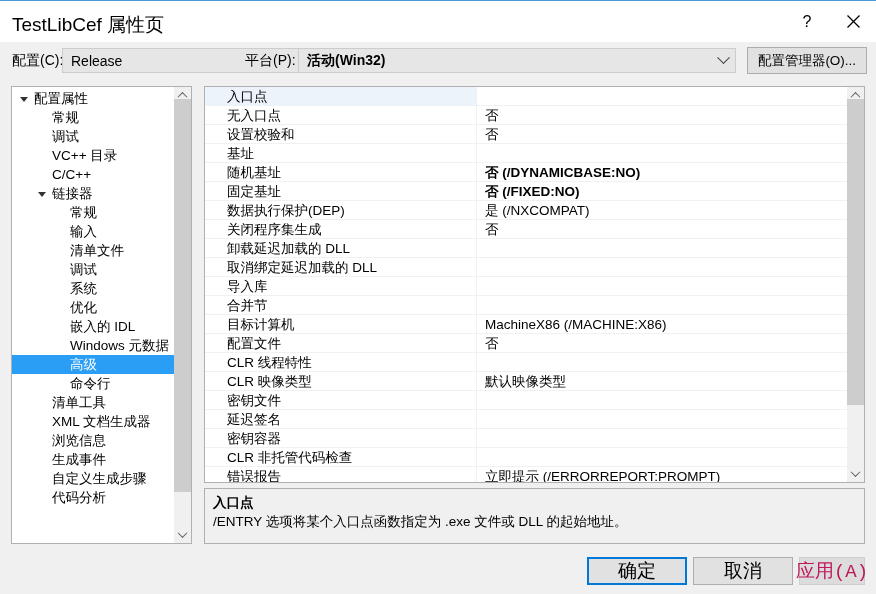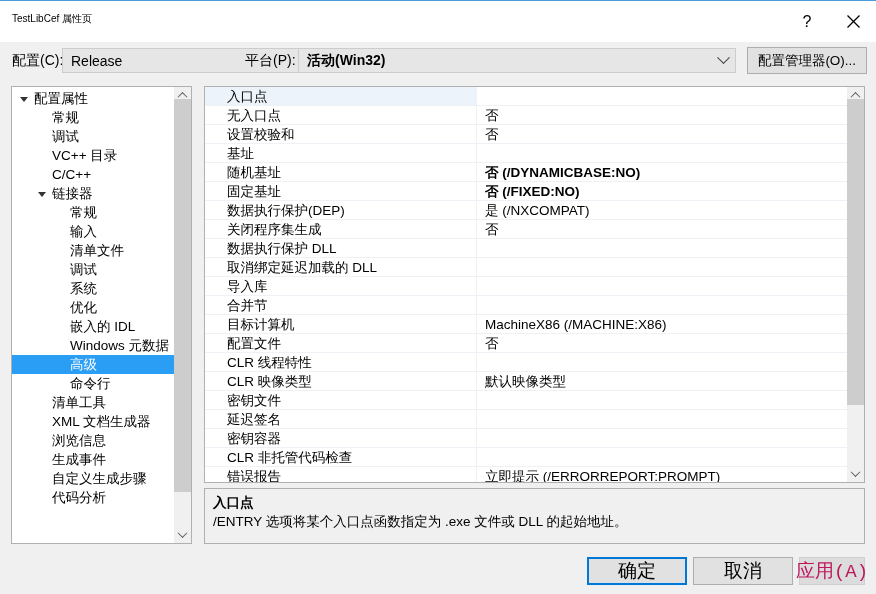--- a/index.html
+++ b/index.html
@@ -18,21 +18,21 @@
     overflow: hidden;
   }
 
   
   #titlebar {
     position: absolute; left: 0; top: 0; width: 876px; height: 41px;
     background: #ffffff;
   }
   #title-text {
     position: absolute; left: 12px; top: 11px;
-    font-size: 10px; color: #000; white-space: nowrap;
+    font-size: 19px; color: #000; white-space: nowrap;
   }
   .caption-btn {
     position: absolute; top: 0; height: 41px; width: 46px;
     display: flex; align-items: center; justify-content: center;
     background: transparent; cursor: default;
   }
   #help-btn { right: 46px; }
   #close-btn { right: 0px; }
   #help-btn .glyph { font-size: 16px; color: #000; line-height: 1; }
   #close-btn svg { display: block; }
@@ -310,21 +310,21 @@
         </div>
         <div class="grow">
           <div class="gname">数据执行保护(DEP)</div>
           <div class="gval">是 (/NXCOMPAT)</div>
         </div>
         <div class="grow">
           <div class="gname">关闭程序集生成</div>
           <div class="gval">否</div>
         </div>
         <div class="grow">
-          <div class="gname">数据执行保护 DLL</div>
+          <div class="gname">卸载延迟加载的 DLL</div>
           <div class="gval"></div>
         </div>
         <div class="grow">
           <div class="gname">取消绑定延迟加载的 DLL</div>
           <div class="gval"></div>
         </div>
         <div class="grow">
           <div class="gname">导入库</div>
           <div class="gval"></div>
         </div>

